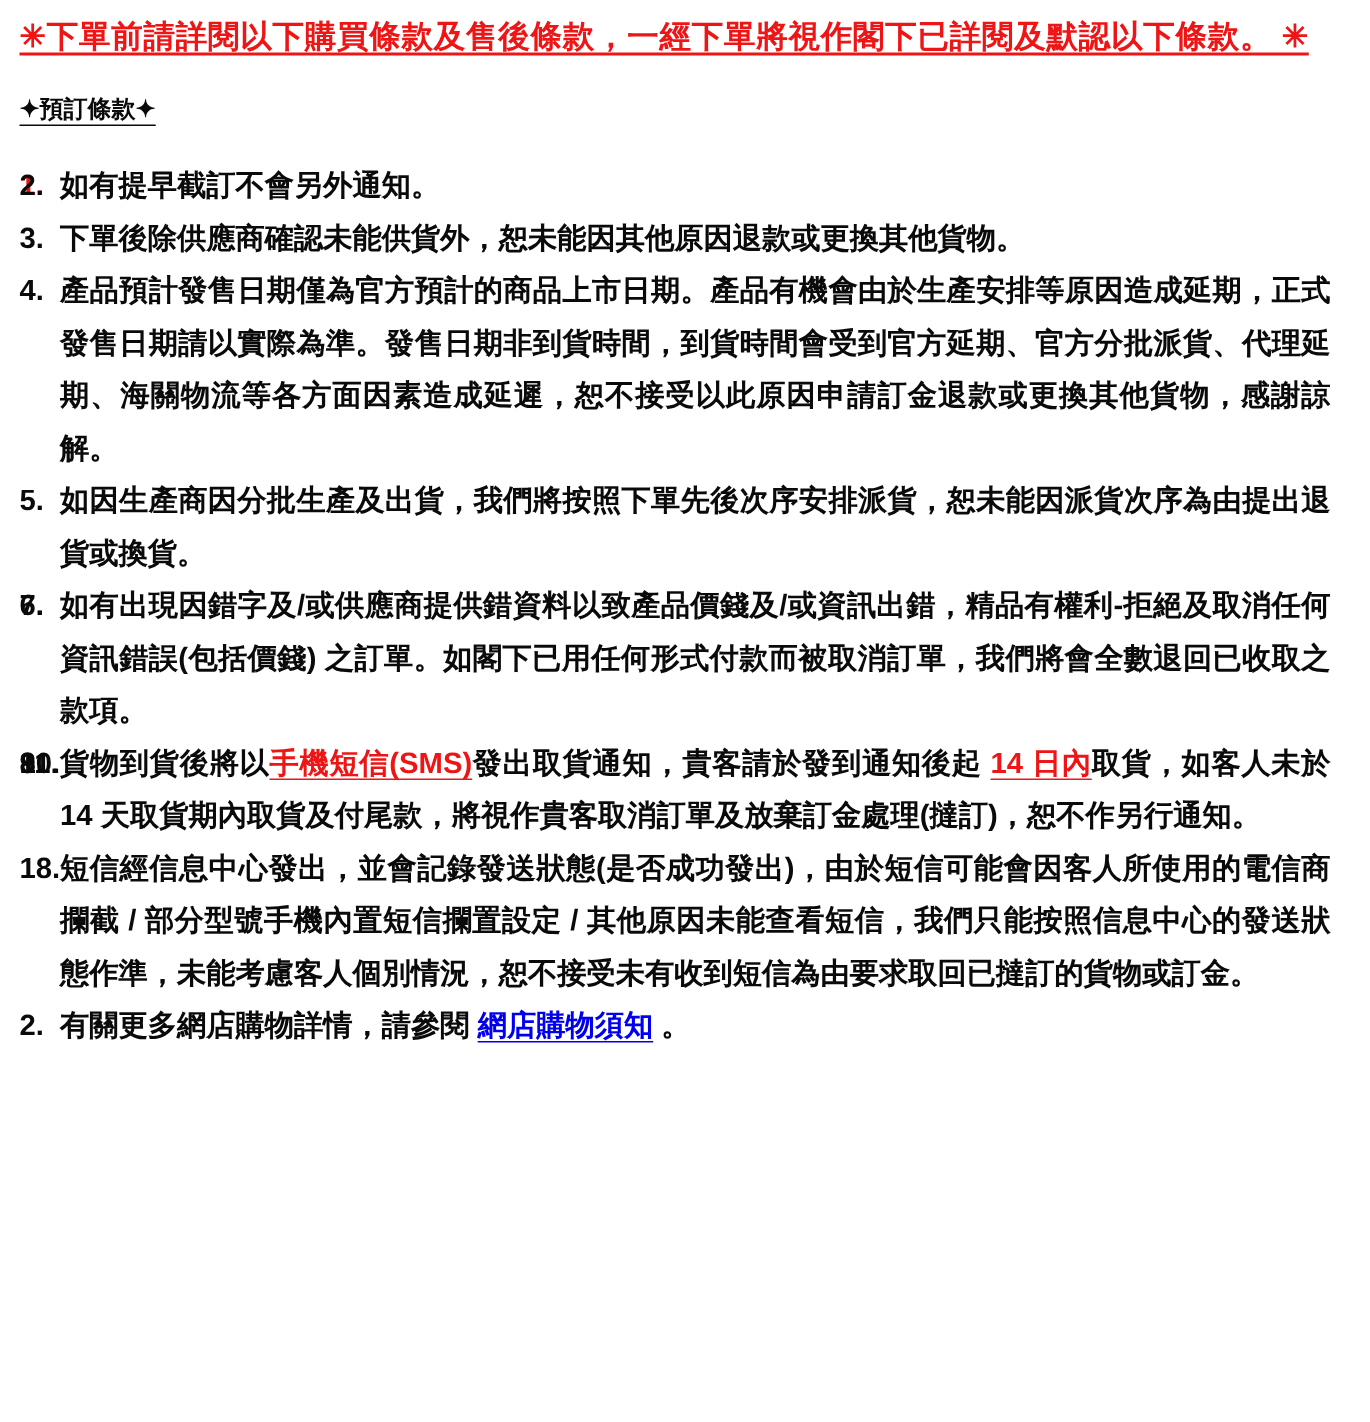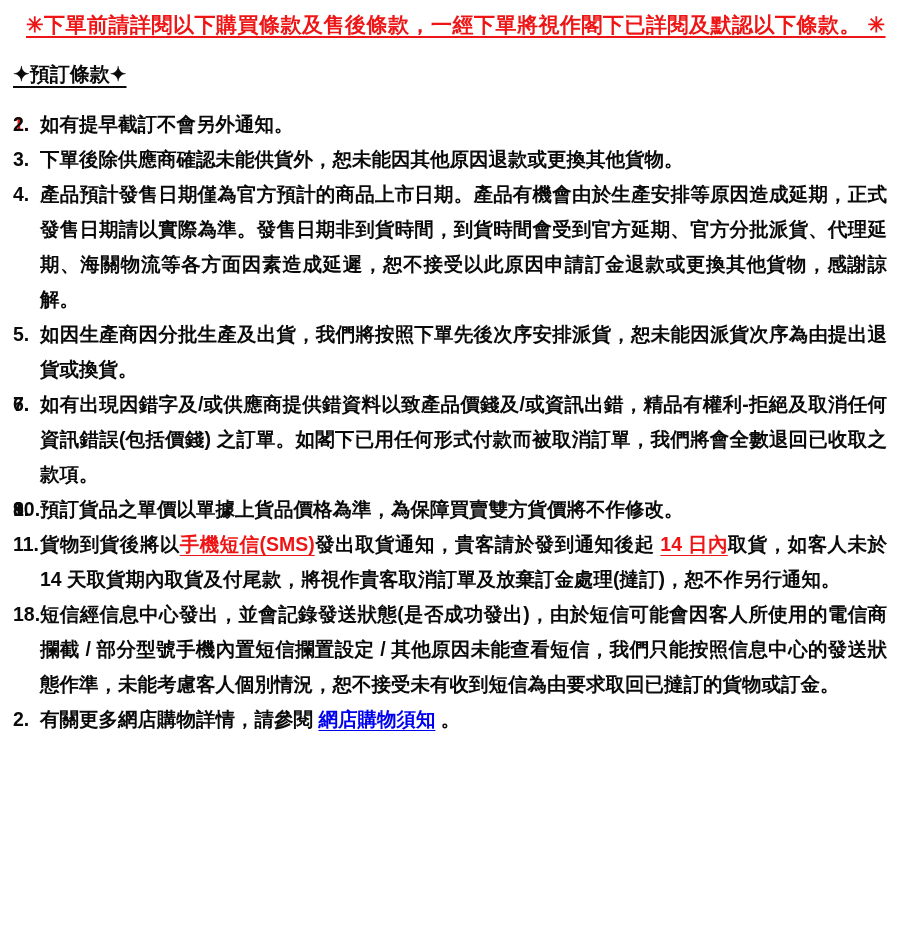--- a/index.html
+++ b/index.html
@@ -16,32 +16,32 @@
     color: var(--text, #0a0a0a);
     box-sizing: border-box;
   }
   .page {
     box-sizing: border-box;
     width: 913px;
     height: 948px;
     padding: 8px 26px 6px 13px;
   }
   .header-note {
-    margin: 2px 0 0 13px;
+    margin: 2px 0 0 0;
     font-size: 21px;
     line-height: 30px;
     color: var(--red, #ed1515);
     text-decoration: underline;
     text-underline-offset: 4px;
     letter-spacing: 0.5px;
   }
   .section-title {
     display: inline-block;
     margin: 21px 0 0 0;
-    font-size: 20px;
+    font-size: 16px;
     line-height: 26px;
     color: var(--text, #0a0a0a);
     text-decoration: underline;
     text-underline-offset: 5px;
   }
   .terms {
     list-style: none;
     margin: 20px 0 0 0;
     padding: 0;
     font-size: 19.5px;
@@ -83,19 +83,19 @@
   <ol class="terms">
       <li class="red-item"><span class="num">1.</span></li>
       <li><span class="num">2.</span><span>如有提早截訂不會另外通知。</span></li>
       <li><span class="num">3.</span><span>下單後除供應商確認未能供貨外，恕未能因其他原因退款或更換其他貨物。</span></li>
       <li><span class="num">4.</span><span>產品預計發售日期僅為官方預計的商品上市日期。產品有機會由於生產安排等原因造成延期，正式發售日期請以實際為準。發售日期非到貨時間，到貨時間會受到官方延期、官方分批派貨、代理延期、海關物流等各方面因素造成延遲，恕不接受以此原因申請訂金退款或更換其他貨物，感謝諒解。</span></li>
       <li><span class="num">5.</span><span>如因生產商因分批生產及出貨，我們將按照下單先後次序安排派貨，恕未能因派貨次序為由提出退貨或換貨。</span></li>
       <li><span class="num">6.</span></li>
       <li><span class="num">7.</span><span>如有出現因錯字及/或供應商提供錯資料以致產品價錢及/或資訊出錯，精品有權利-拒絕及取消任何資訊錯誤(包括價錢) 之訂單。如閣下已用任何形式付款而被取消訂單，我們將會全數退回已收取之款項。</span></li>
       <li><span class="num">8.</span></li>
       <li><span class="num">9.</span></li>
-      <li><span class="num">10.</span><span>預訂貨品之單價以單據上貨品價格為準，為保障買賣雙方貨價將不作修改。</span></li>
+      <li><span class="num">10.</span></li>
       <li><span class="num">11.</span><span>貨物到貨後將以</span><span class="seg-red-ul">手機短信(SMS)</span><span>發出取貨通知，貴客請於發到通知後起 </span><span class="seg-red-ul">14 日內</span><span>取貨，如客人未於 14 天取貨期內取貨及付尾款，將視作貴客取消訂單及放棄訂金處理(撻訂)，恕不作另行通知。</span></li>
       <li><span class="num">18.</span><span>短信經信息中心發出，並會記錄發送狀態(是否成功發出)，由於短信可能會因客人所使用的電信商攔截 / 部分型號手機內置短信攔置設定 / 其他原因未能查看短信，我們只能按照信息中心的發送狀態作準，未能考慮客人個別情況，恕不接受未有收到短信為由要求取回已撻訂的貨物或訂金。</span></li>
       <li><span class="num">2.</span><span>有關更多網店購物詳情，請參閱 </span><span class="seg-link">網店購物須知</span><span> 。</span></li>
     </ol>
 
 </div>
 
 </body></html>

